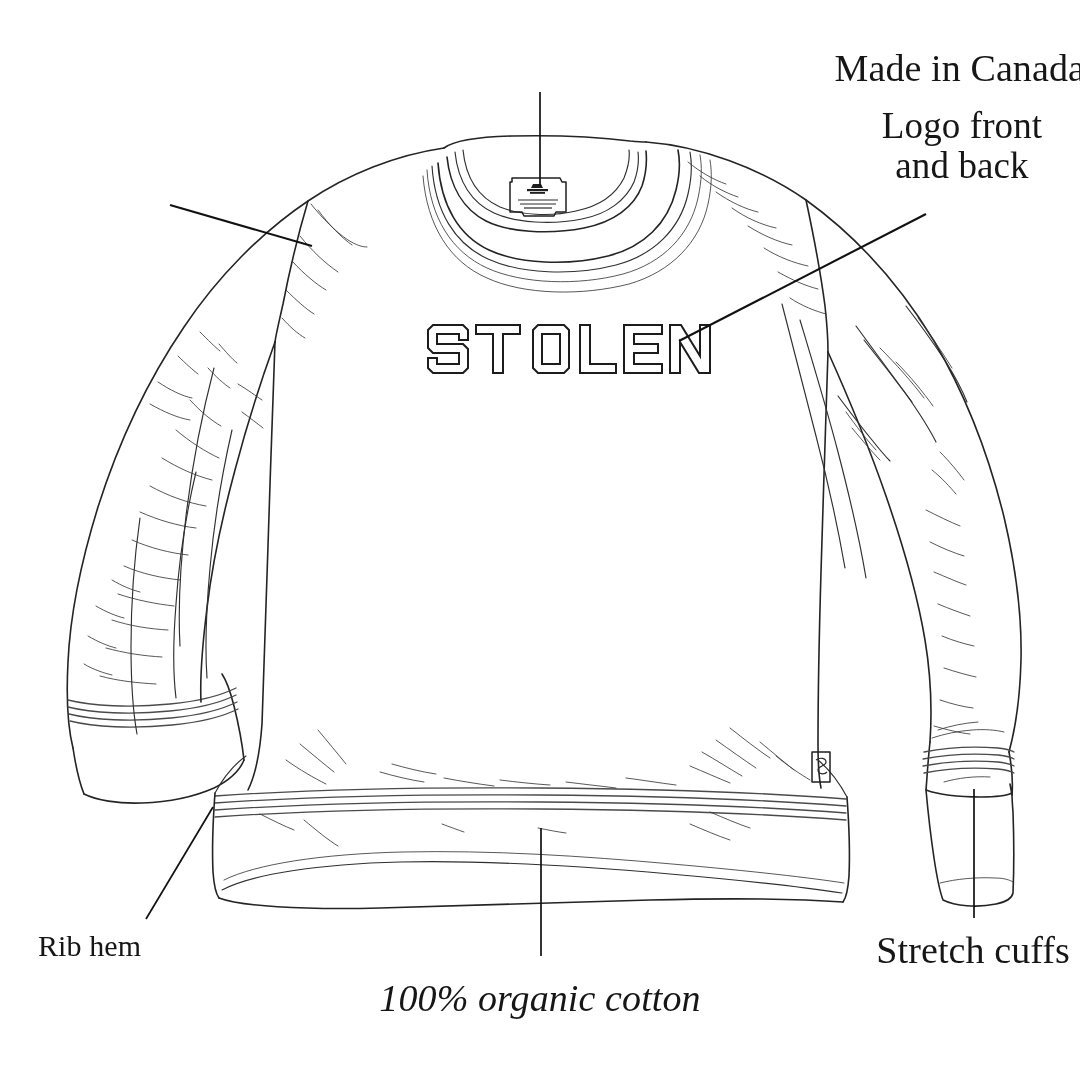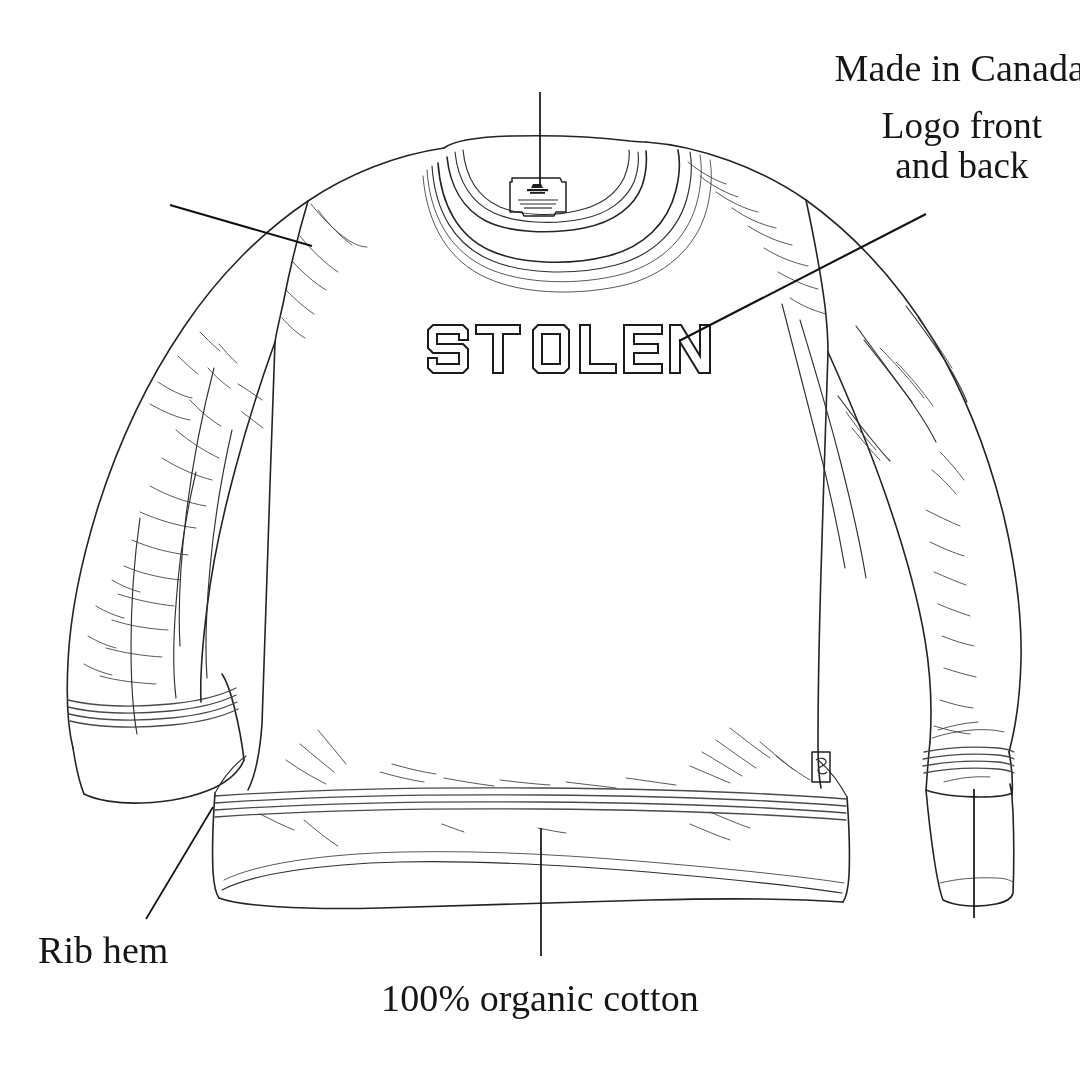--- a/index.html
+++ b/index.html
@@ -48,26 +48,27 @@
     font-size: 37px;
   }
   .callout.c-logo {
     left: 832px; top: 106px; width: 260px;
     text-align: center;
     font-size: 37px;
   }
   .callout.c-ribhem {
     left: 38px; top: 930px; width: 300px;
     text-align: left;
-    font-size: 38px;
+    font-size: 30px;
   }
   .callout.c-cotton {
     left: 0px; top: 978px; width: 1080px;
     text-align: center;
     font-size: 38px;
+    font-style: italic;
   }
   .callout.c-cuffs {
     left: 760px; top: 930px; width: 310px;
     text-align: right;
     font-size: 38px;
   }
   .garment-stroke {
     fill: none;
     stroke: #242424;
     stroke-width: 1.6;
@@ -443,14 +444,15 @@
   <div class="callout c-made">Made in Canada</div>
 
 
   <div class="callout c-logo">Logo front
 and back</div>
 
   <div class="callout c-ribhem">Rib hem</div>
 
   <div class="callout c-cotton">100% organic cotton</div>
 
+  <div class="callout c-cuffs">Stretch cuffs</div>
 
 </div>
 
 </body></html>

